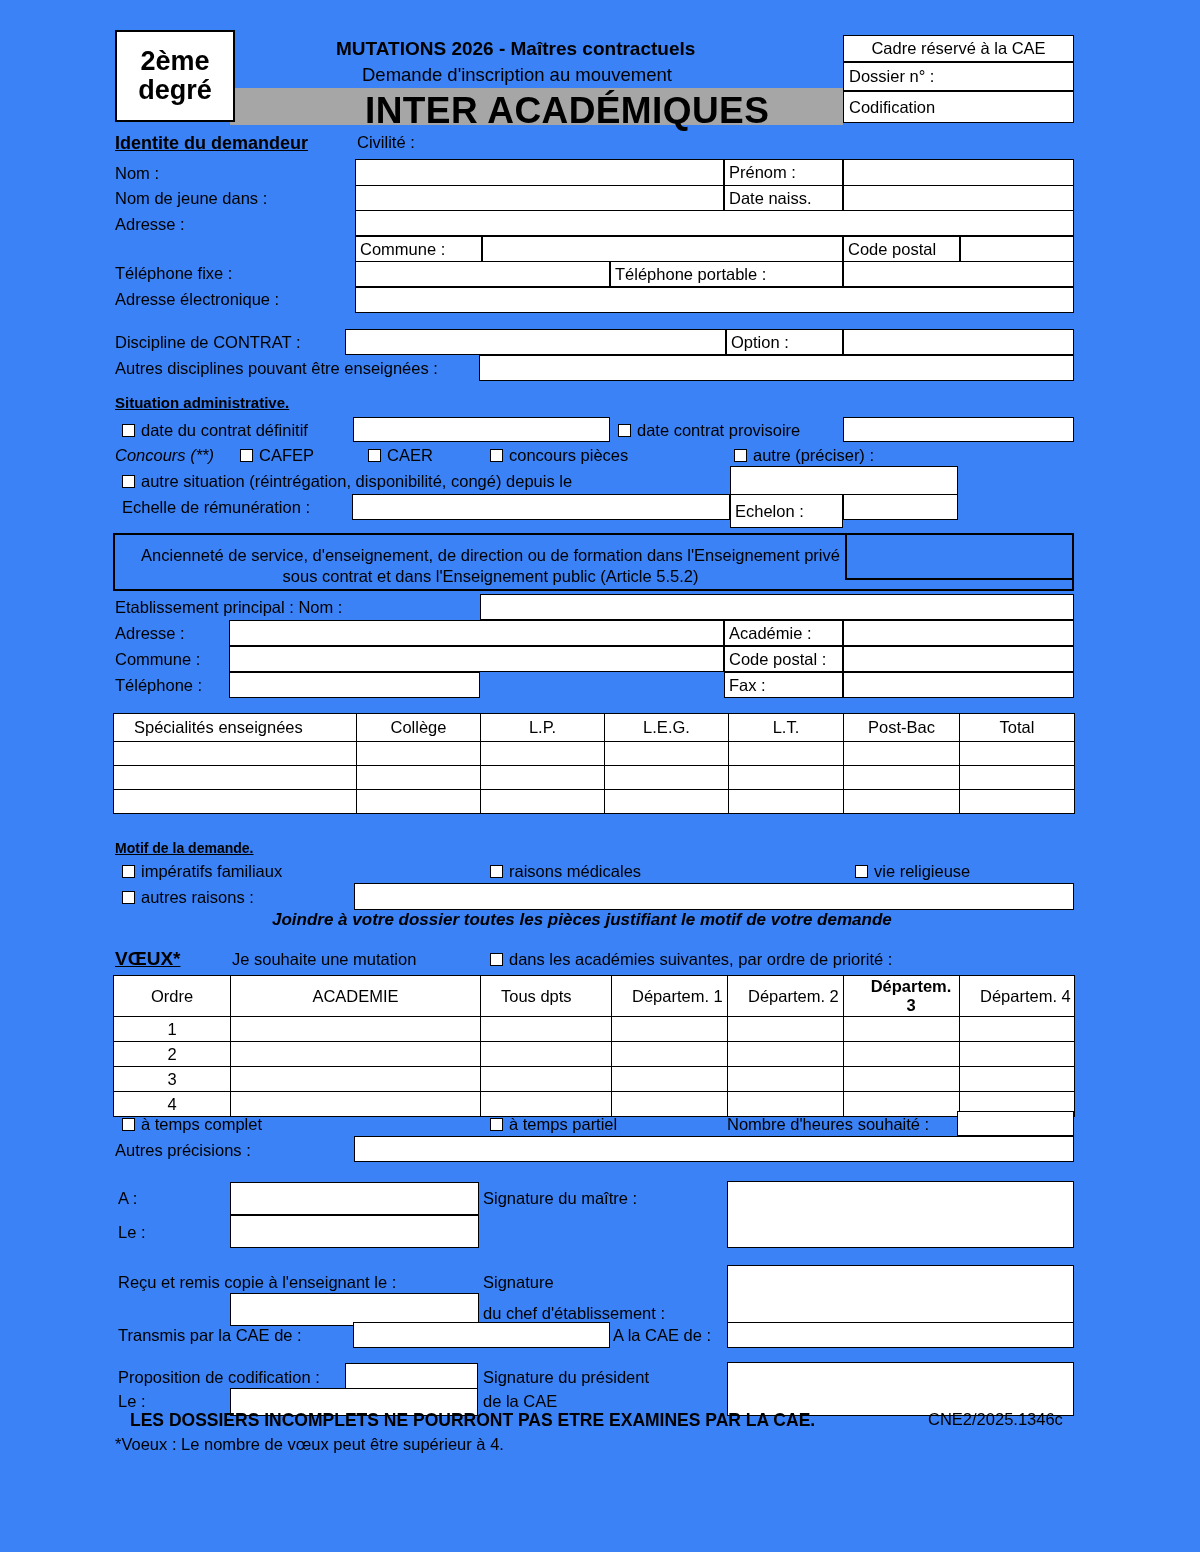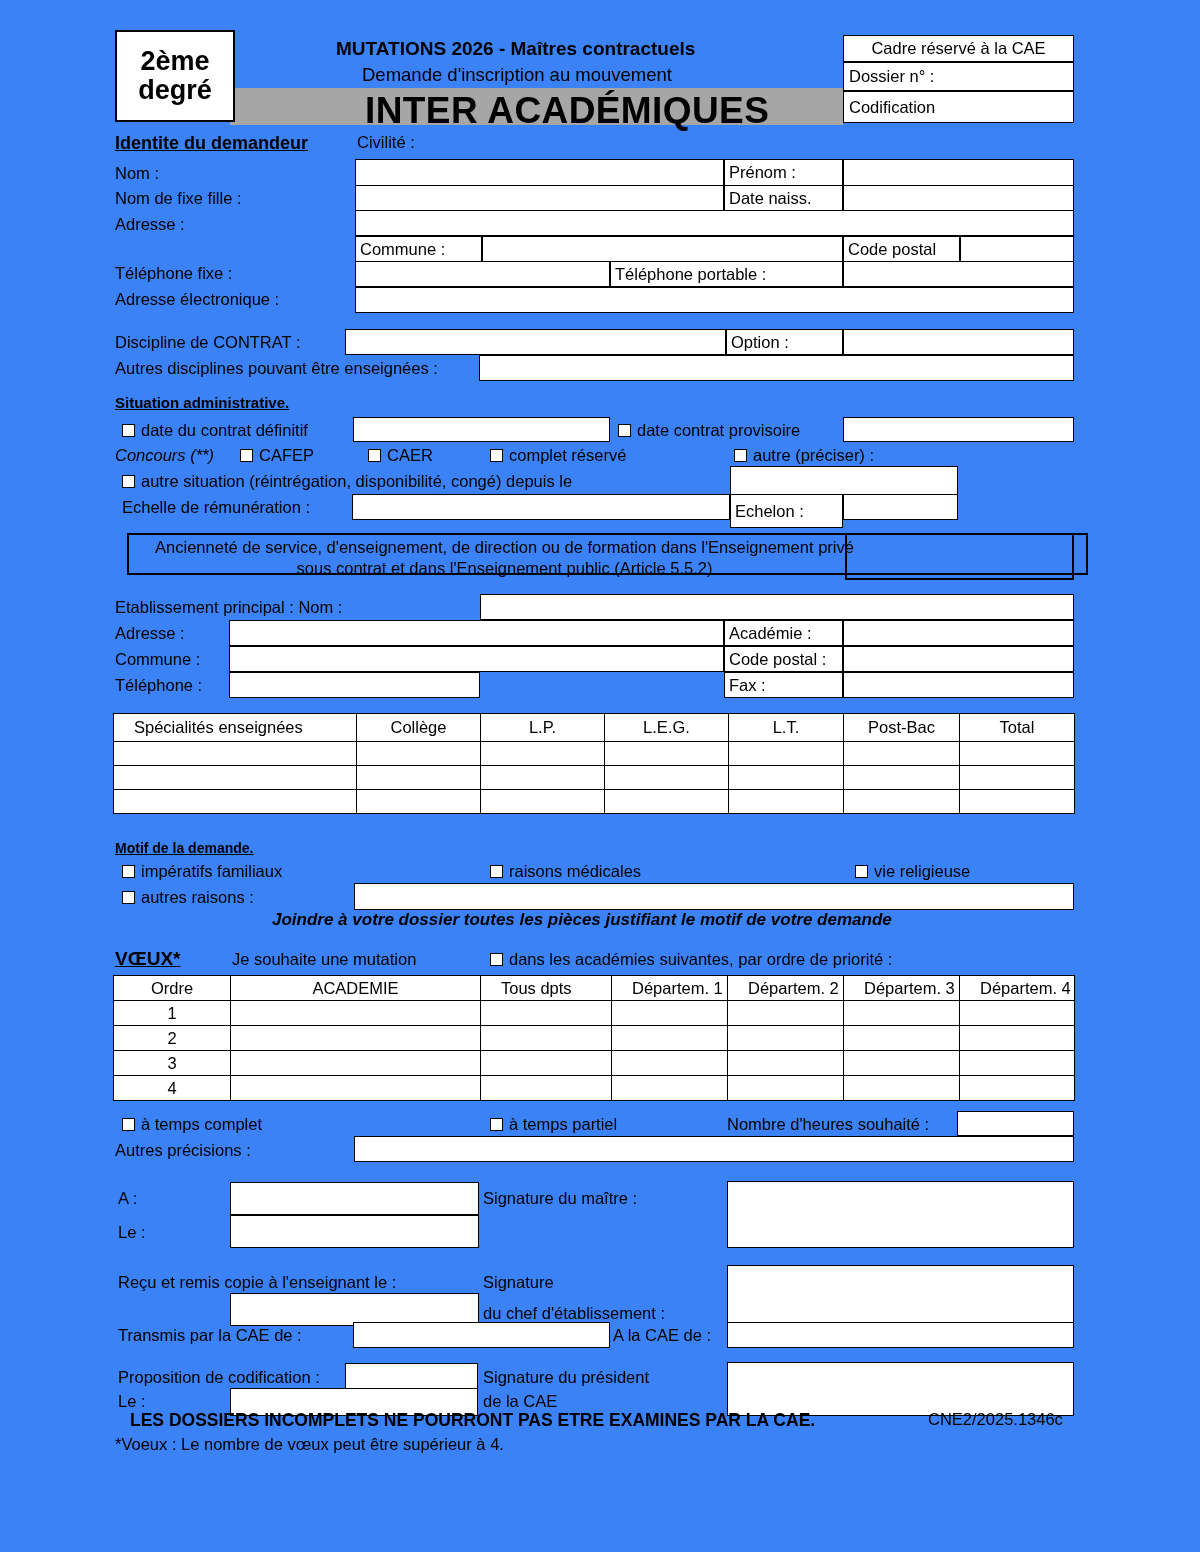--- a/index.html
+++ b/index.html
@@ -131,21 +131,21 @@
   <div class="abs sect-title" style="left:115px; top:133px;">Identite du demandeur</div>
   <div class="abs lbl" style="left:357px; top:134px;">Civilité :</div>
 
   <div class="abs lbl" style="left:115px; top:165px;">Nom :</div>
   <div class="abs box" style="left:355px; top:159px; width:369px; height:27px;"></div>
   <div class="abs box" style="left:724px; top:159px; width:119px; height:27px;">
     <div class="lbl vmid" style="height:100%; padding-left:4px;">Prénom :</div>
   </div>
   <div class="abs box" style="left:843px; top:159px; width:231px; height:27px;"></div>
 
-  <div class="abs lbl" style="left:115px; top:190px;">Nom de fixe fille :</div>
+  <div class="abs lbl" style="left:115px; top:190px;">Nom de jeune dans :</div>
   <div class="abs box" style="left:355px; top:185px; width:369px; height:26px;"></div>
   <div class="abs box" style="left:724px; top:185px; width:119px; height:26px;">
     <div class="lbl vmid" style="height:100%; padding-left:4px;">Date naiss.</div>
   </div>
   <div class="abs box" style="left:843px; top:185px; width:231px; height:26px;"></div>
 
   <div class="abs lbl" style="left:115px; top:216px;">Adresse :</div>
   <div class="abs box" style="left:355px; top:210px; width:719px; height:26px;"></div>
 
   <div class="abs box" style="left:355px; top:236px; width:127px; height:26px;">
@@ -190,39 +190,39 @@
   <div class="abs box" style="left:843px; top:417px; width:231px; height:25px;"></div>
 
   <div class="abs lbl" style="left:115px; top:447px; font-style:italic;">Concours (**)</div>
   <div class="abs lbl" style="left:240px; top:447px;">
     <span class="cbx"></span><span>CAFEP</span>
   </div>
   <div class="abs lbl" style="left:368px; top:447px;">
     <span class="cbx"></span><span>CAER</span>
   </div>
   <div class="abs lbl" style="left:490px; top:447px;">
-    <span class="cbx"></span><span>complet réservé</span>
+    <span class="cbx"></span><span>concours pièces</span>
   </div>
   <div class="abs lbl" style="left:734px; top:447px;">
     <span class="cbx"></span><span>autre (préciser) :</span>
   </div>
   <div class="abs box" style="left:730px; top:466px; width:228px; height:32px;"></div>
 
   <div class="abs lbl" style="left:122px; top:473px;">
     <span class="cbx"></span><span>autre situation (réintrégation, disponibilité, congé) depuis le</span>
   </div>
 
   <div class="abs lbl" style="left:122px; top:499px;">Echelle de rémunération :</div>
   <div class="abs box" style="left:352px; top:494px; width:378px; height:26px;"></div>
   <div class="abs box" style="left:730px; top:494px; width:113px; height:34px;">
     <div class="lbl vmid" style="height:100%; padding-left:4px;">Echelon :</div>
   </div>
   <div class="abs box" style="left:843px; top:494px; width:115px; height:26px;"></div>
 
-  <div class="abs box-thick" style="left:113px; top:533px; width:961px; height:42px;margin-left:14px;">
+  <div class="abs box-thick" style="left:113px; top:533px; width:961px; height:58px;">
     <div class="anc-text" style="width:735px; height:100%; display:flex; align-items:center;">Ancienneté de service, d'enseignement, de direction ou de formation dans l'Enseignement privé sous contrat et dans l'Enseignement public (Article 5.5.2)</div>
   </div>
   <div class="abs box-thick" style="left:845px; top:533px; width:229px; height:47px;"></div>
 
   <div class="abs lbl" style="left:115px; top:599px;">Etablissement principal : Nom :</div>
   <div class="abs box" style="left:480px; top:594px; width:594px; height:26px;"></div>
 
   <div class="abs lbl" style="left:115px; top:625px;">Adresse :</div>
   <div class="abs box" style="left:229px; top:620px; width:495px; height:26px;"></div>
   <div class="abs box" style="left:724px; top:620px; width:119px; height:26px;">
@@ -358,21 +358,21 @@
             </th>
           <th class="tbl-cell" style="font-weight:normal;">
               <div class="cell-hdr left">Tous dpts</div>
             </th>
           <th class="tbl-cell" style="font-weight:normal;">
               <div class="cell-hdr left">Départem. 1</div>
             </th>
           <th class="tbl-cell" style="font-weight:normal;">
               <div class="cell-hdr left">Départem. 2</div>
             </th>
-          <th class="tbl-cell" style="font-weight:normal;">
+          <th class="tbl-cell" style="font-weight:bold;">
               <div class="cell-hdr left">Départem. 3</div>
             </th>
           <th class="tbl-cell" style="font-weight:normal;">
               <div class="cell-hdr left">Départem. 4</div>
             </th>
         </tr>
       </thead>
       <tbody>
         <tr style="height:25px;">
           <td class="tbl-cell">

